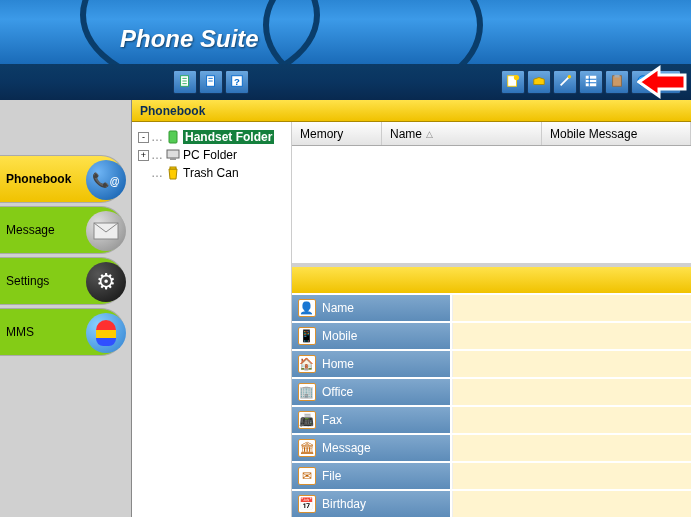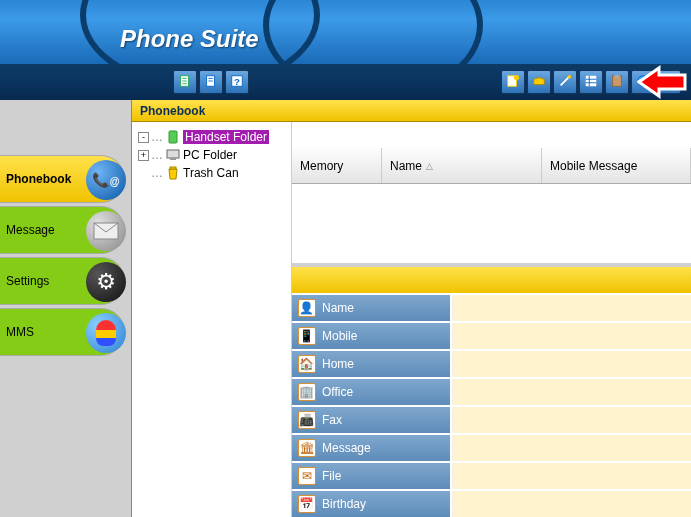--- a/index.html
+++ b/index.html
@@ -189,38 +189,38 @@
     width: 11px; height: 11px;
     border: 1px solid #888;
     font-size: 9px;
     line-height: 9px;
     text-align: center;
     display: inline-block;
     background: #fff;
   }
   .tree-toggle.empty { border: none; background: transparent; }
   .tree-node.selected .tree-label {
-    background: #a21caf;
+    background: #15803d;
     color: #fff;
     padding: 0 2px;
+    font-weight: bold;
   }
   .tree-icon { width: 16px; display: inline-flex; justify-content: center; }
 
   
   .rightpanel {
     flex: 1;
     display: flex;
     flex-direction: column;
   }
   .grid-header {
     display: flex;
-    height: 36px;
+    height: 24px;
     background: linear-gradient(to bottom, #fdfdfd, #e4e4e4);
     border-bottom: 1px solid #aaa;
-    margin-top: 26px;
   }
   .grid-col {
     border-right: 1px solid #ccc;
     padding: 3px 8px;
     display: flex;
     align-items: center;
     gap: 4px;
   }
   .grid-body {
     flex: 1;

